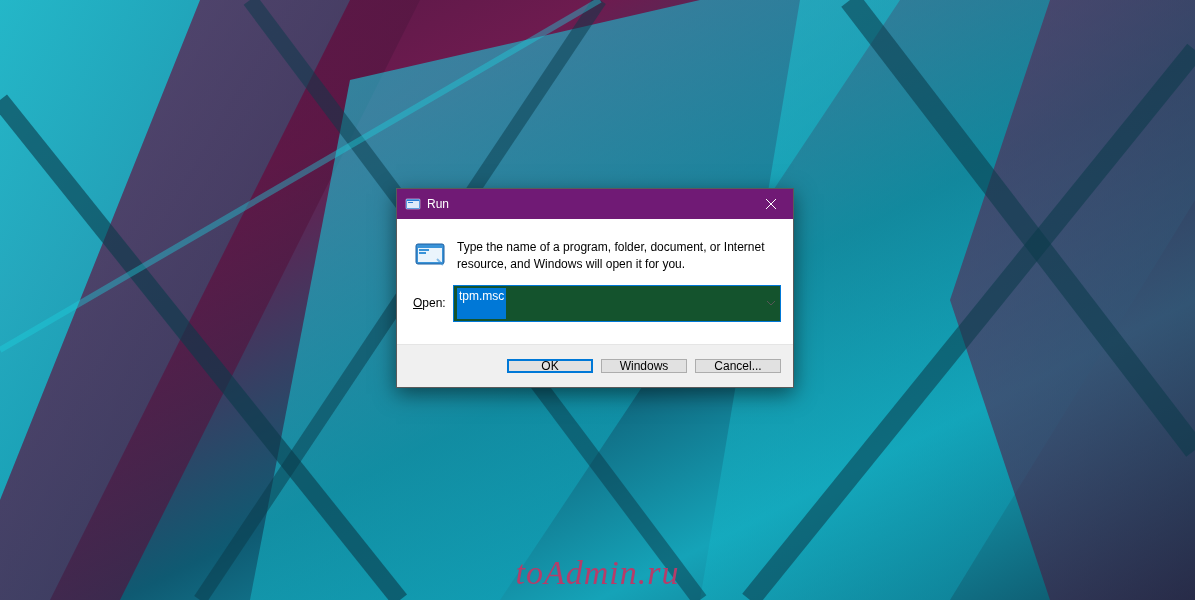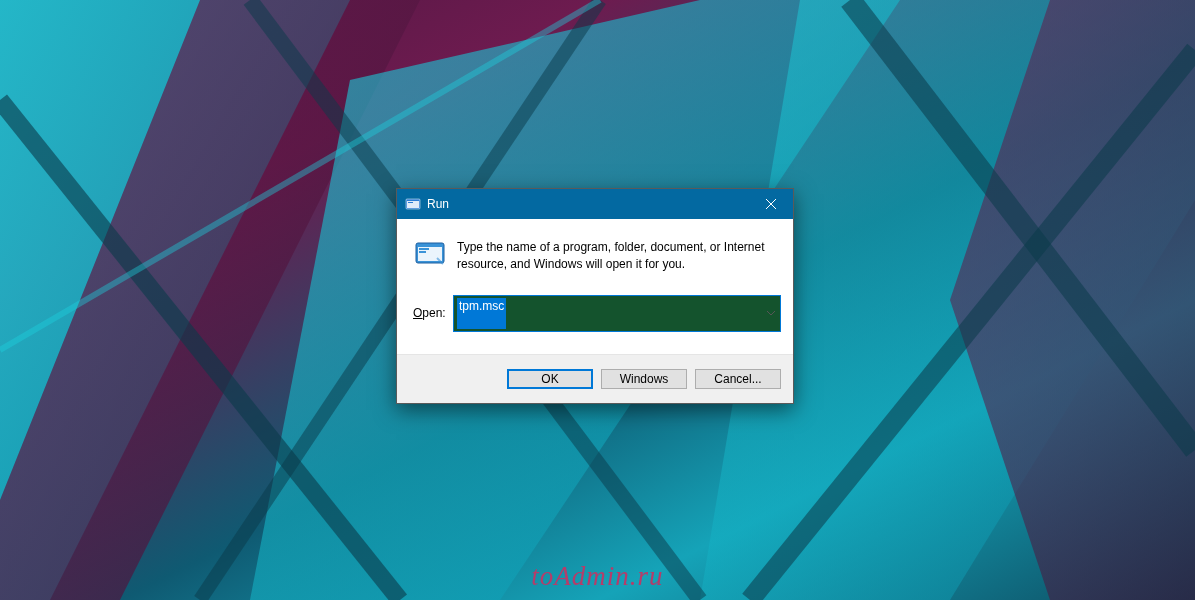--- a/index.html
+++ b/index.html
@@ -28,21 +28,21 @@
       position: absolute;
       left: 396px;
       top: 188px;
       width: 398px;
       background: #ffffff;
       border: 1px solid #5a5a5a;
       box-shadow: 0 6px 20px rgba(0,0,0,0.5);
     }
     .titlebar {
       height: 30px;
-      background: #0369a1;
+      background: #701a75;
       display: flex;
       align-items: center;
       padding: 0 0 0 8px;
       color: #ffffff;
     }
     .titlebar-icon {
       width: 16px;
       height: 16px;
       margin-right: 6px;
       display: inline-flex;
@@ -60,39 +60,39 @@
       align-items: center;
       justify-content: center;
       cursor: pointer;
     }
     .dialog-body {
       background: #ffffff;
       padding: 18px 12px 22px 12px;
     }
     .body-row {
       display: flex;
-      align-items: flex-start;
+      align-items: center;
     }
     .run-icon {
       width: 34px;
       height: 34px;
       margin-right: 10px;
       margin-left: 4px;
       flex-shrink: 0;
     }
     .description {
       font-size: 12px;
       color: #000000;
       line-height: 1.4;
       padding-top: 2px;
     }
     .open-row {
       display: flex;
       align-items: center;
-      margin-top: 22px;
+      margin-top: 12px;
       margin-left: 4px;
     }
     .open-label {
       font-size: 12px;
       color: #000000;
       width: 40px;
       text-decoration: underline;
       text-decoration-color: transparent;
     }
     .open-label::first-letter {
@@ -141,41 +141,41 @@
     .button-row {
       background: #f0f0f0;
       padding: 14px 12px;
       display: flex;
       justify-content: flex-end;
       gap: 8px;
       border-top: 1px solid #e5e5e5;
     }
     .btn {
       min-width: 86px;
-      height: 20px;
+      height: 14px;
       font-size: 12px;
       background: #e1e1e1;
       border: 1px solid #adadad;
       cursor: pointer;
       display: flex;
       align-items: center;
       justify-content: center;
       font-family: inherit;
     }
     .btn-default {
       border: 2px solid #0078d7;
       background: #e1e1e1;
     }
     .watermark {
       position: absolute;
       bottom: 8px;
       left: 50%;
       transform: translateX(-50%);
       font-family: "Brush Script MT", cursive;
-      font-size: 27px;
+      font-size: 34px;
       color: #b53d6a;
       font-style: italic;
       letter-spacing: 1px;
     }
   </style>
 </head>
 <body>
 
 <div class="wallpaper">
   <svg viewBox="0 0 1195 600" preserveAspectRatio="none">

